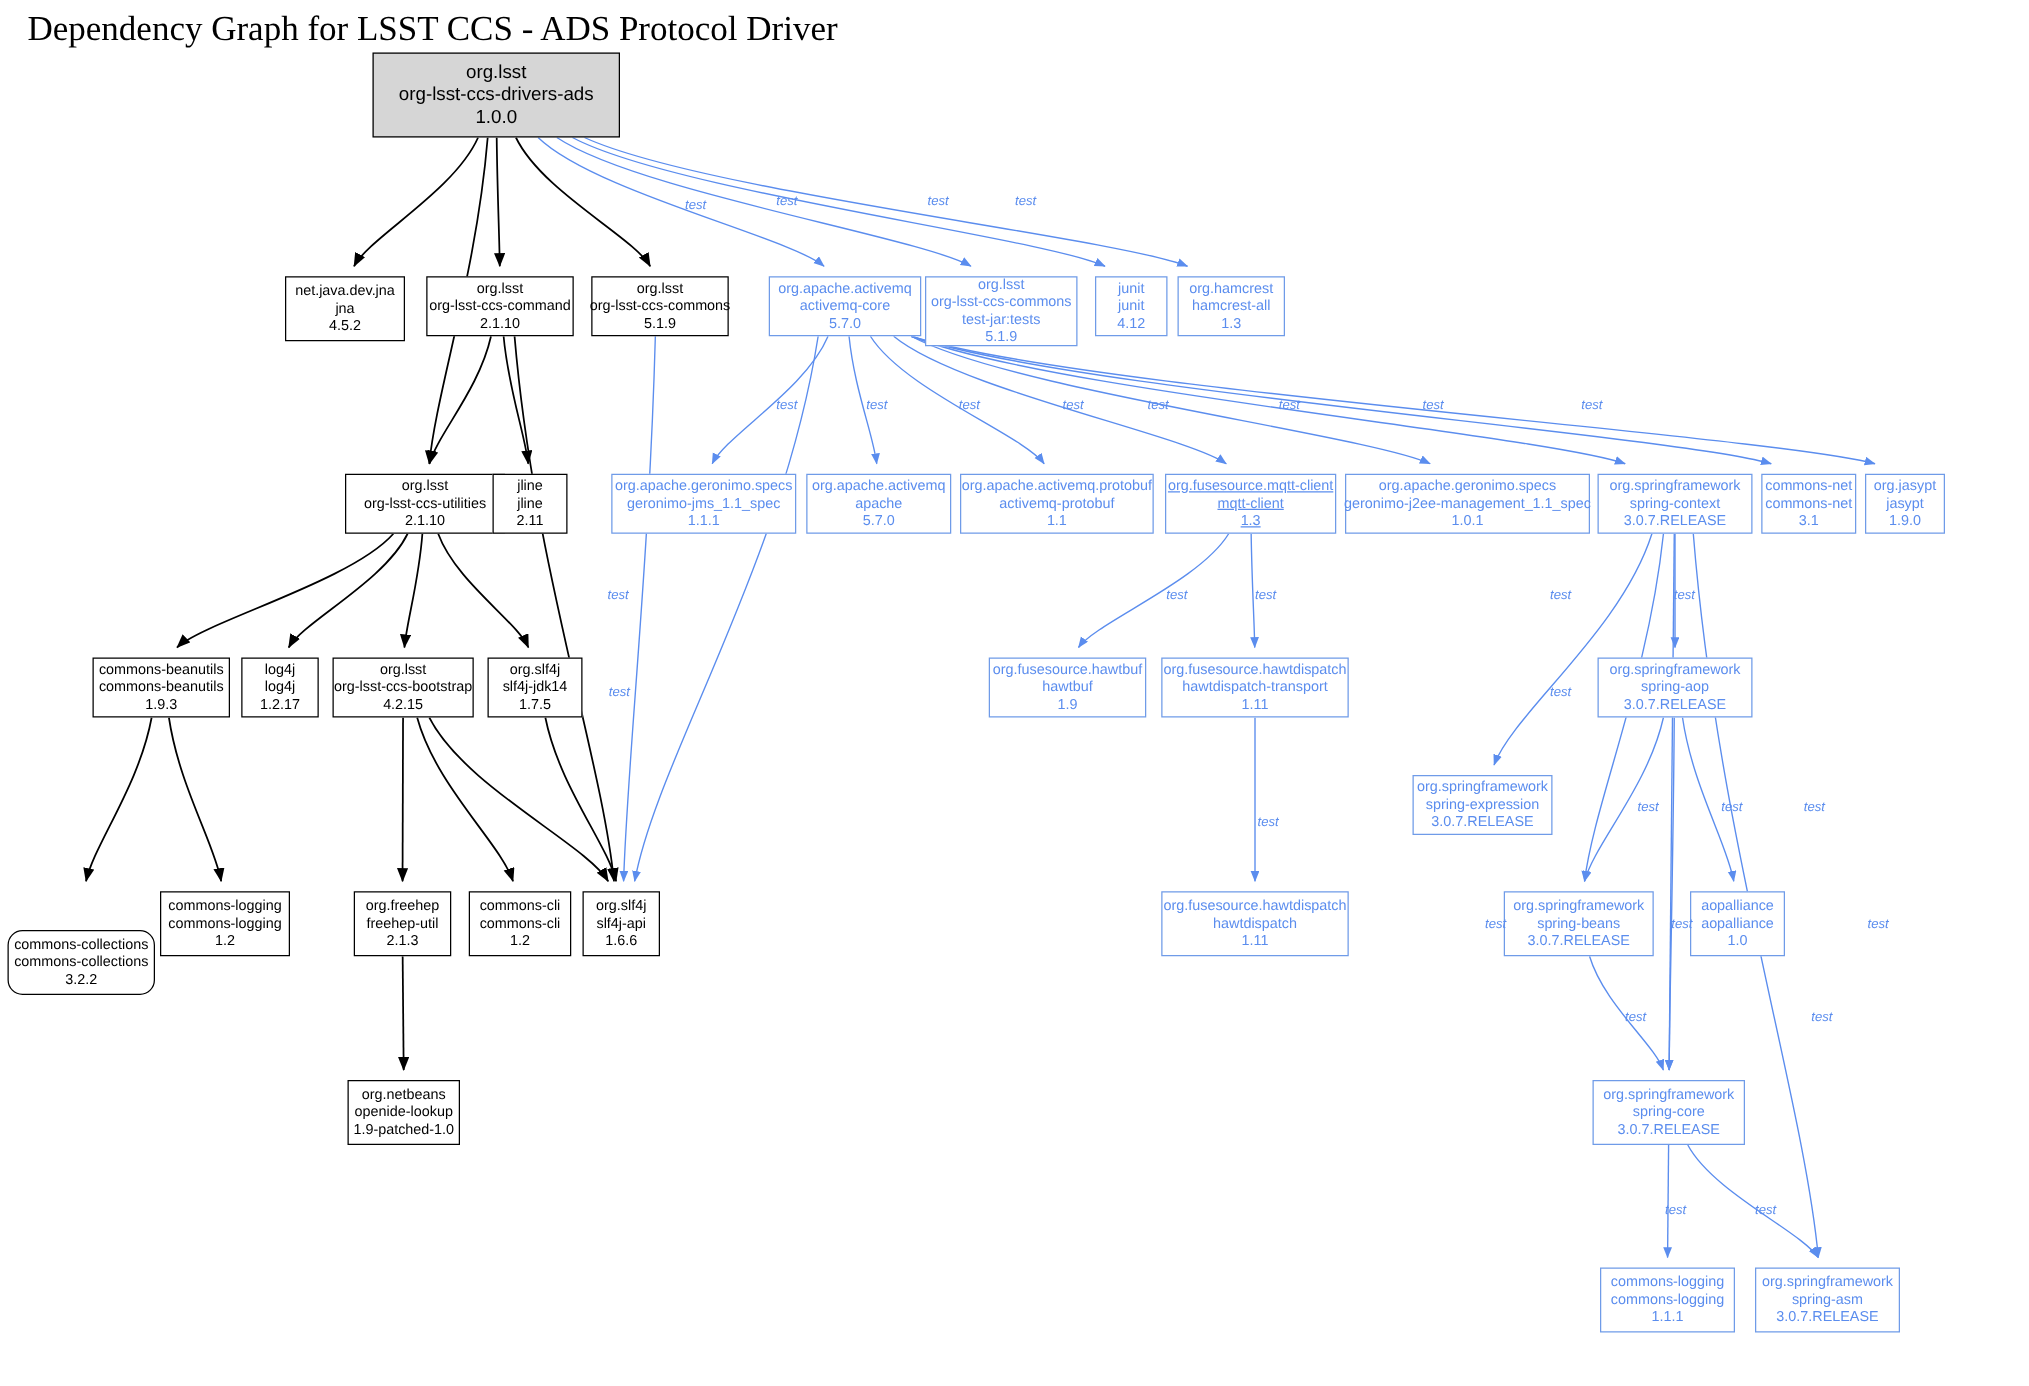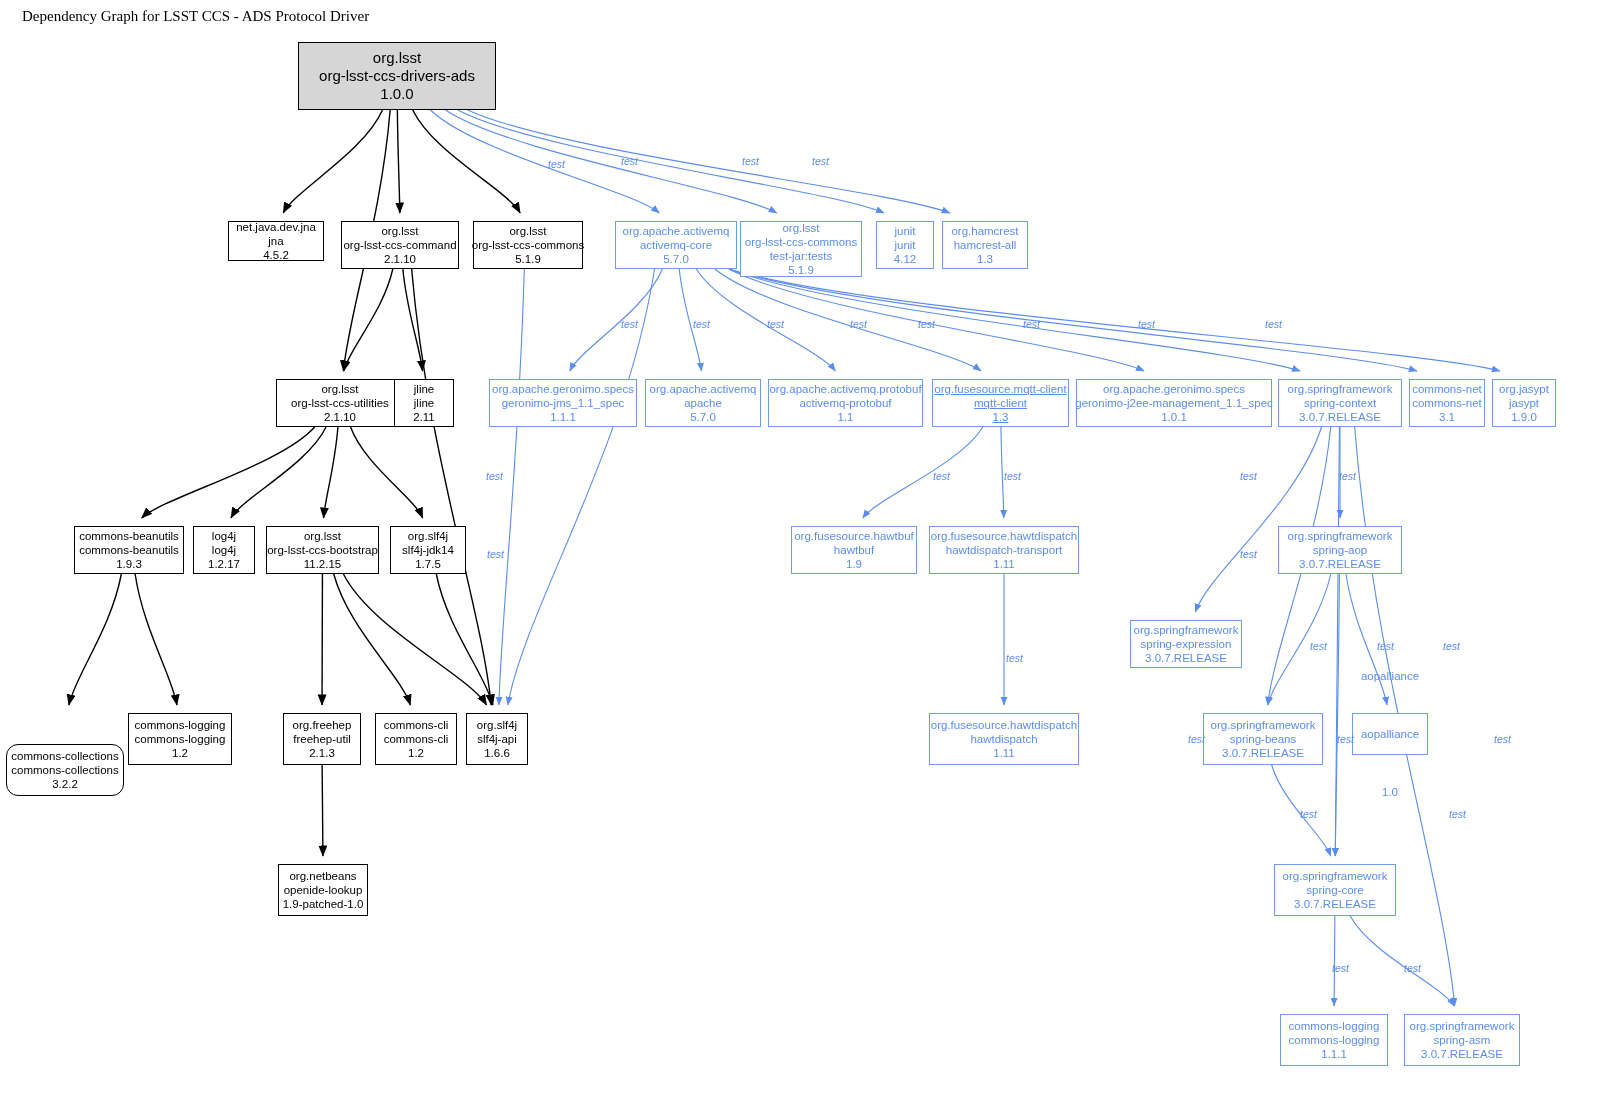--- a/index.html
+++ b/index.html
@@ -1,19 +1,19 @@
 <!DOCTYPE html>
 <html><head>
 <meta charset="utf-8">
 <style>
   html,body{margin:0;padding:0;background:#ffffff;}
   body{width:1623px;height:1109px;position:relative;
        font-family:"Liberation Sans",sans-serif;overflow:hidden;}
   #title{position:absolute;left:22px;top:8px;font-family:"Liberation Serif",serif;
-         font-size:15px;color:#000;white-space:nowrap;}
+         font-size:28px;color:#000;white-space:nowrap;}
   #edges{position:absolute;left:0;top:0;width:1623px;height:1109px;pointer-events:none;}
   .node{position:absolute;box-sizing:border-box;display:flex;flex-direction:column;
         align-items:center;justify-content:center;text-align:center;line-height:1.22;
         font-size:11.5px;background:#fff;}
   .node.black{border:1.6px solid #000;color:#000;}
   .node.blue{border:1.2px solid #6f9be8;color:#5b8dee;}
   .node.root{background:#d6d6d6;border:1.6px solid #000;color:#000;font-size:15px;}
   .node span{display:block;white-space:nowrap;}
   .elab{position:absolute;font-size:10.5px;color:#5b8dee;font-style:italic;}
 </style>
@@ -80,21 +80,21 @@
       <path d="M322.12,765 C322.28000000000003,803.22 322.84,835.525 322.94,856" fill="none" stroke="#000000" stroke-width="1.4" marker-end="url(#ah-black)"></path>
     </g>
 </svg>
 
 <div id="node-layer">
     <div class="node root" style="left: 298px; top: 42px; width: 198px; height: 68px;">
       <span>org.lsst</span>
       <span>org-lsst-ccs-drivers-ads</span>
       <span>1.0.0</span>
     </div>
-    <div class="node black" style="left: 228px; top: 221px; width: 96px; height: 40px;">
+    <div class="node black" style="left: 228px; top: 221px; width: 96px; height: 52px;">
       <span>net.java.dev.jna</span>
       <span>jna</span>
       <span>4.5.2</span>
     </div>
     <div class="node black" style="left: 341px; top: 221px; width: 118px; height: 48px;">
       <span>org.lsst</span>
       <span>org-lsst-ccs-command</span>
       <span>2.1.10</span>
     </div>
     <div class="node black" style="left: 473px; top: 221px; width: 110px; height: 48px;">
@@ -179,21 +179,21 @@
       <span>1.9.3</span>
     </div>
     <div class="node black" style="left: 193px; top: 526px; width: 62px; height: 48px;">
       <span>log4j</span>
       <span>log4j</span>
       <span>1.2.17</span>
     </div>
     <div class="node black" style="left: 266px; top: 526px; width: 113px; height: 48px;">
       <span>org.lsst</span>
       <span>org-lsst-ccs-bootstrap</span>
-      <span>11.2.15</span>
+      <span>4.2.15</span>
     </div>
     <div class="node black" style="left: 390px; top: 526px; width: 76px; height: 48px;">
       <span>org.slf4j</span>
       <span>slf4j-jdk14</span>
       <span>1.7.5</span>
     </div>
     <div class="node blue" style="left: 791px; top: 526px; width: 126px; height: 48px; align-items: center;">
       <span>org.fusesource.hawtbuf</span>
       <span>hawtbuf</span>
       <span>1.9</span>
@@ -241,21 +241,21 @@
     <div class="node blue" style="left: 929px; top: 713px; width: 150px; height: 52px;">
       <span>org.fusesource.hawtdispatch</span>
       <span>hawtdispatch</span>
       <span>1.11</span>
     </div>
     <div class="node blue" style="left: 1203px; top: 713px; width: 120px; height: 52px;">
       <span>org.springframework</span>
       <span>spring-beans</span>
       <span>3.0.7.RELEASE</span>
     </div>
-    <div class="node blue" style="left: 1352px; top: 713px; width: 76px; height: 42px; gap: 44px;">
+    <div class="node blue" style="left: 1352px; top: 713px; width: 76px; height: 52px;">
       <span>aopalliance</span>
       <span>aopalliance</span>
       <span>1.0</span>
     </div>
     <div class="node black" style="left: 278px; top: 864px; width: 90px; height: 52px;">
       <span>org.netbeans</span>
       <span>openide-lookup</span>
       <span>1.9-patched-1.0</span>
     </div>
     <div class="node blue" style="left: 1274px; top: 864px; width: 122px; height: 52px;">

